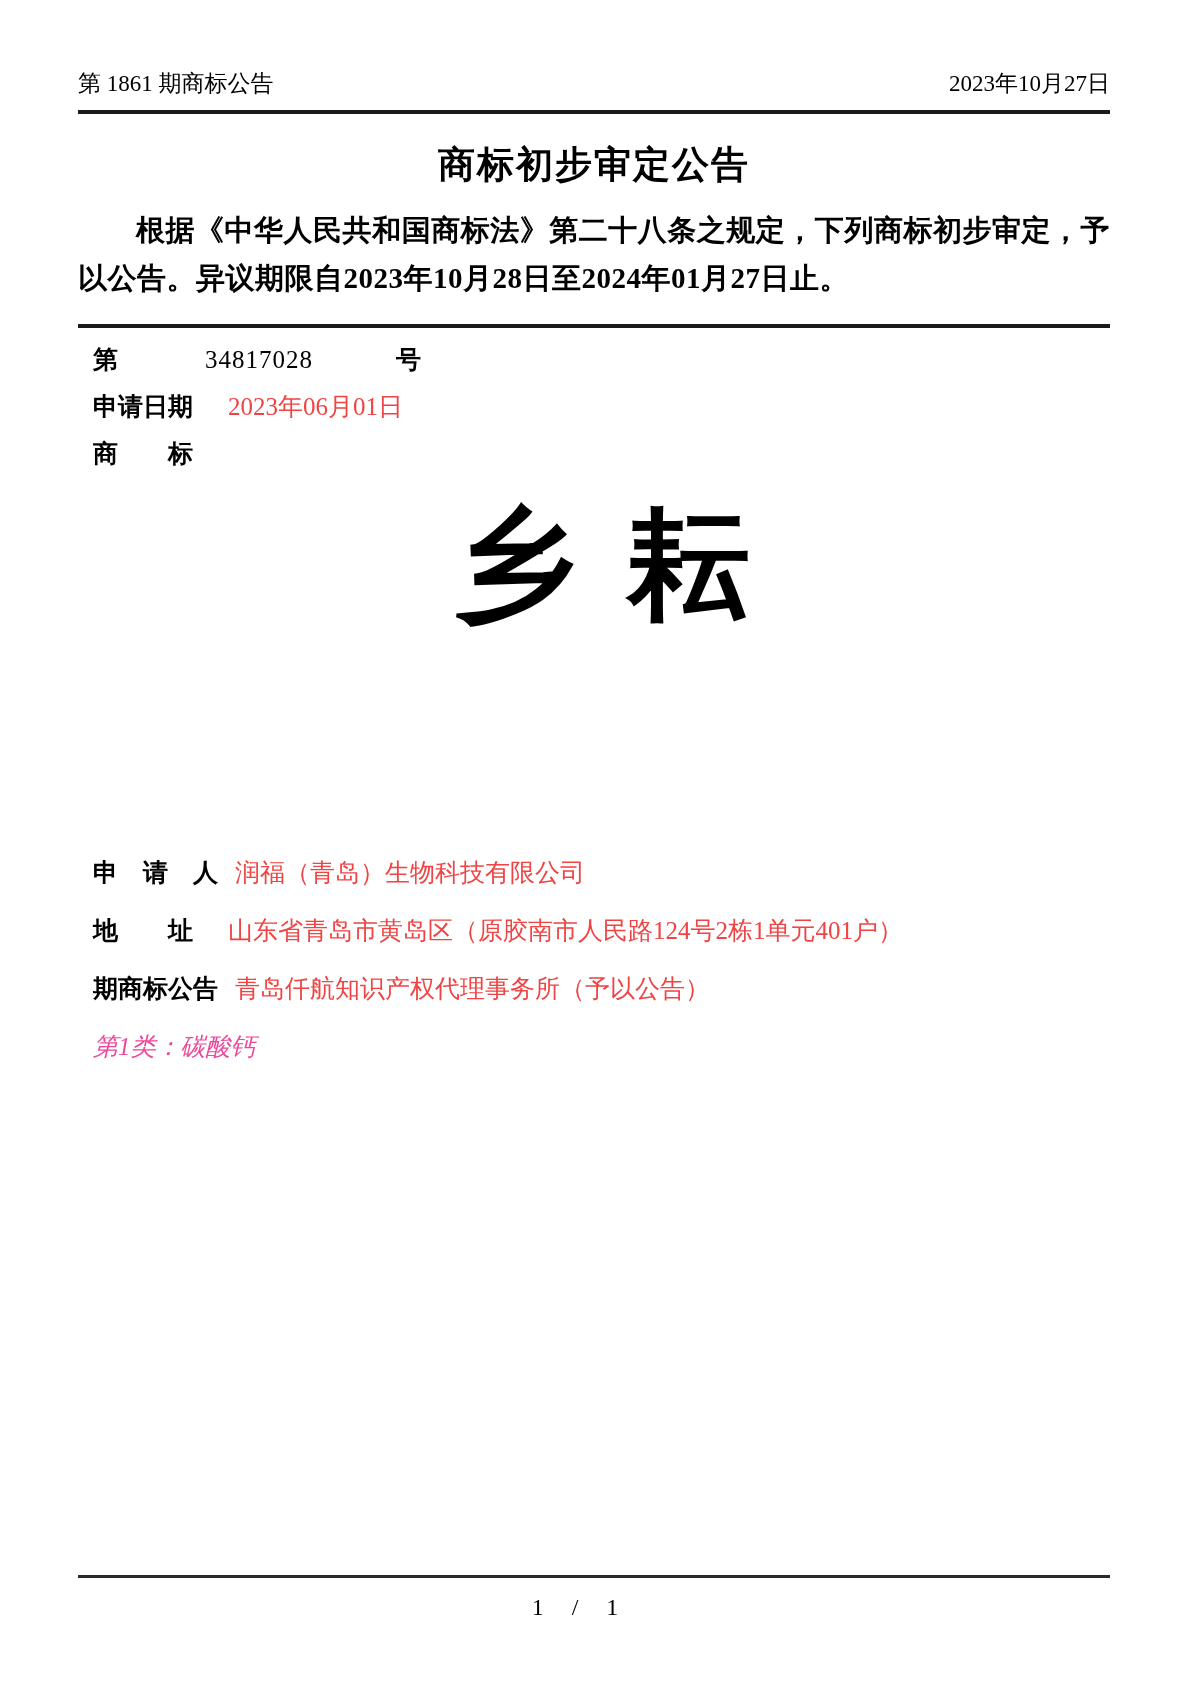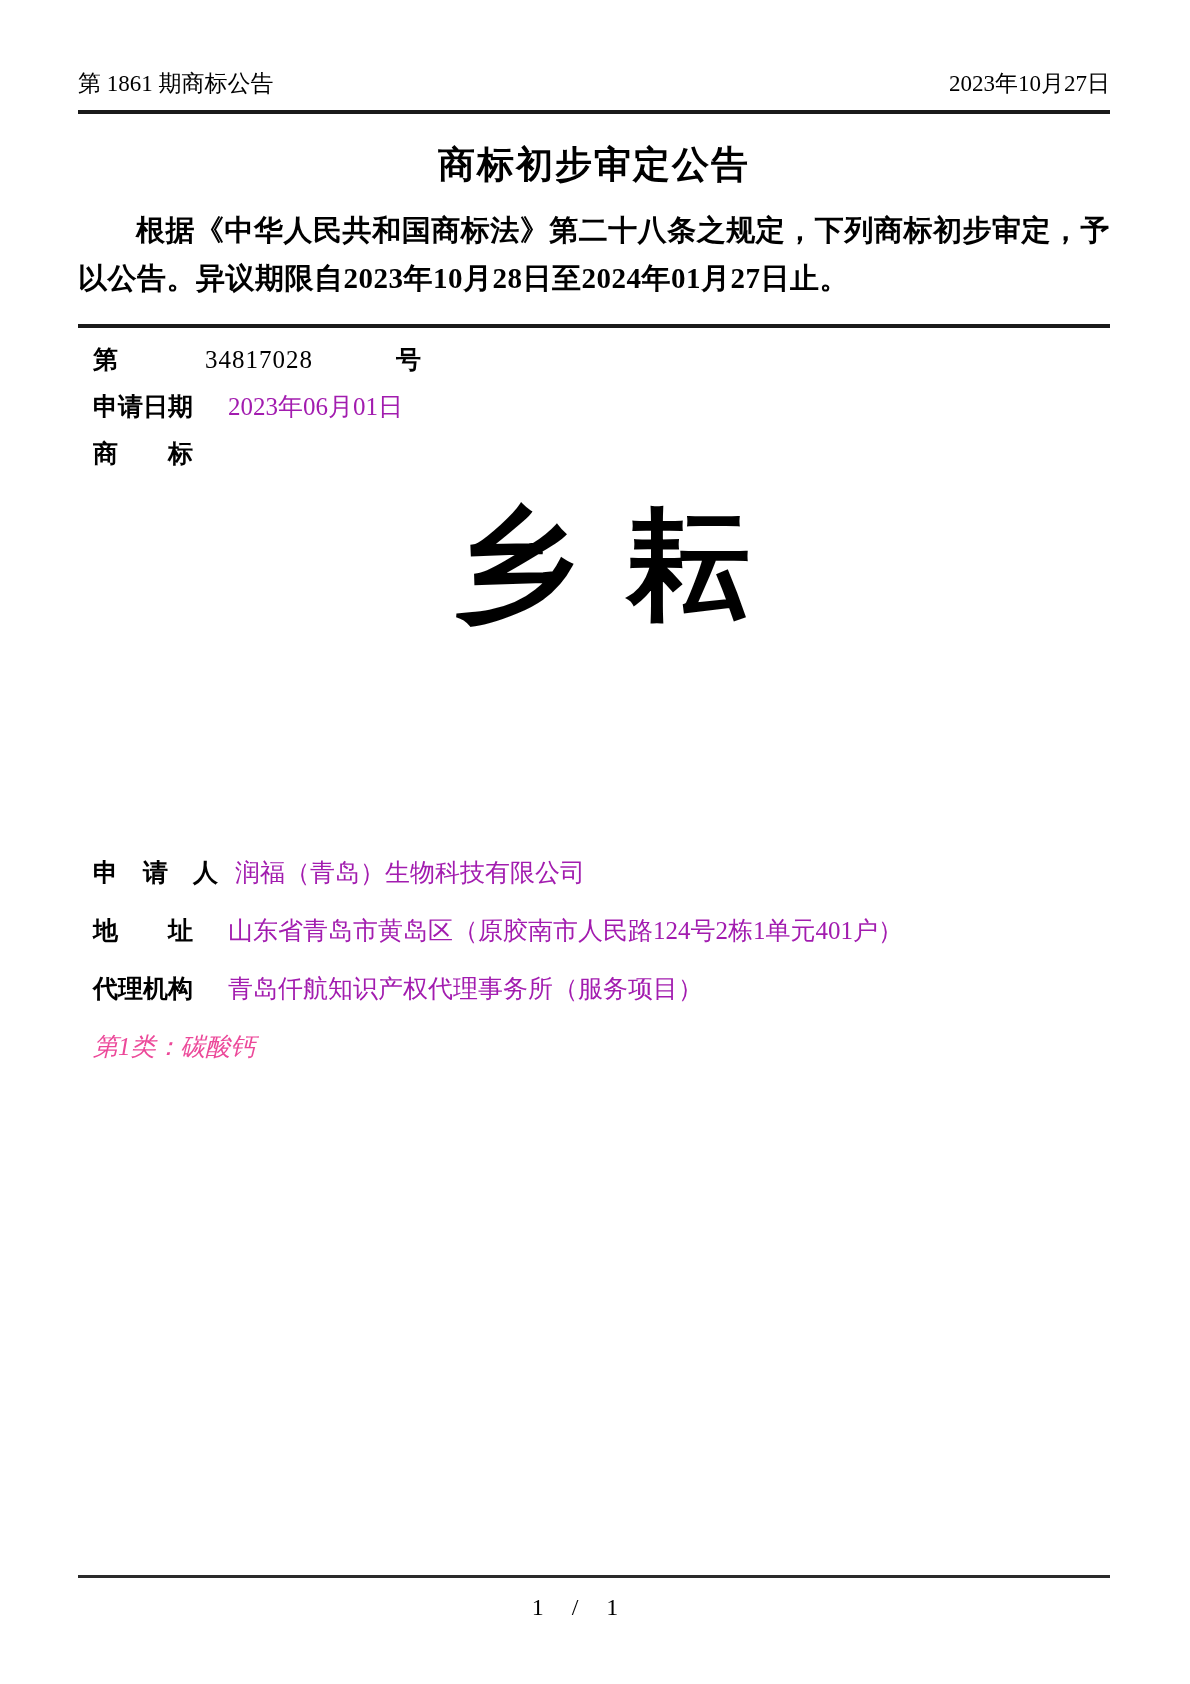--- a/index.html
+++ b/index.html
@@ -69,21 +69,21 @@
     white-space: nowrap;
   }
   .row .label {
     display: inline-block;
     min-width: 118px;
     font-weight: bold;
     vertical-align: top;
   }
   .row .value {
     margin-left: 17px;
-    color: #a21caf;
+    color: #ef4444;
     font-weight: normal;
   }
   .row-regno { margin-top: 16px; }
   .regno-prefix, .regno-suffix { font-weight: bold; }
   .regno-number {
     font-weight: normal;
     margin-left: 87px;
     letter-spacing: 1px;
   }
   .regno-suffix { margin-left: 83px; }
@@ -175,21 +175,21 @@
 
       <div class="row row-spaced">
         <span class="label">申　请　人</span><span class="value">润福（青岛）生物科技有限公司</span>
       </div>
 
       <div class="row row-spaced">
         <span class="label">地　　址</span><span class="value">山东省青岛市黄岛区（原胶南市人民路124号2栋1单元401户）</span>
       </div>
 
       <div class="row row-spaced">
-        <span class="label">代理机构</span><span class="value">青岛仟航知识产权代理事务所（服务项目）</span>
+        <span class="label">期商标公告</span><span class="value">青岛仟航知识产权代理事务所（予以公告）</span>
       </div>
 
 
       <div class="goods-class">第1类：碳酸钙</div>
 
     </div>
   </div>
 
   <div class="footer-rule"></div>
   <div class="page-number">

